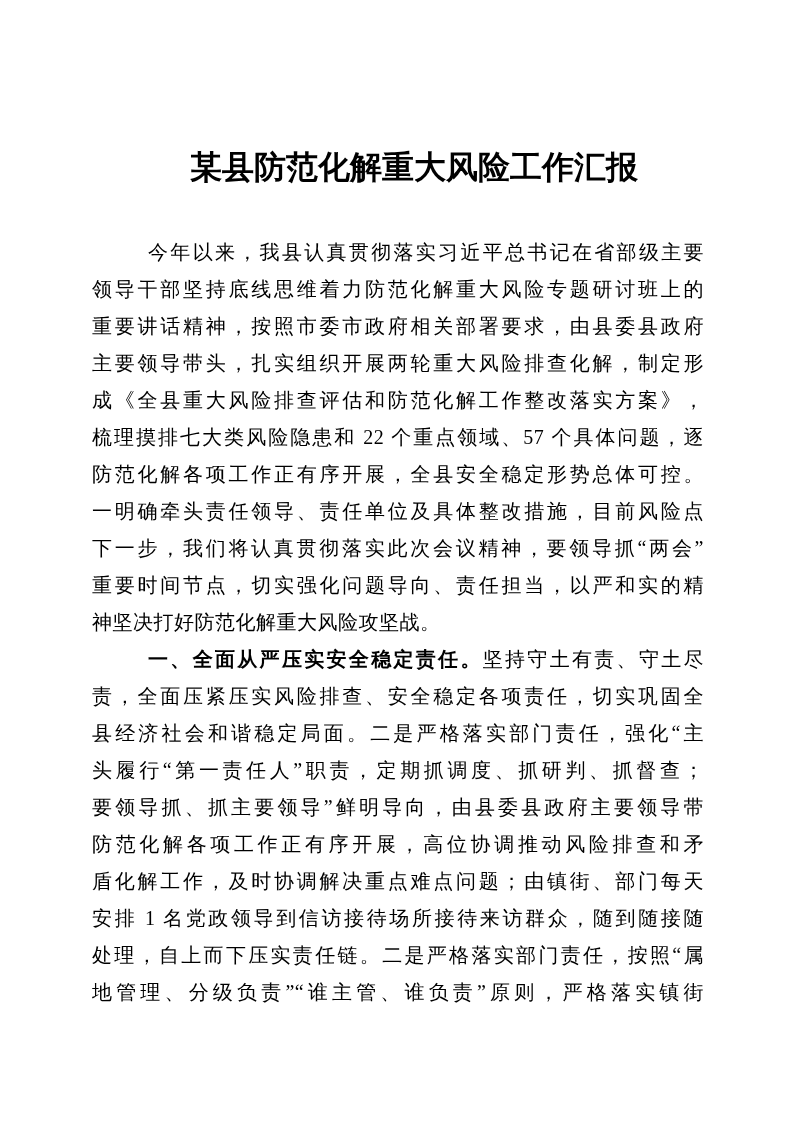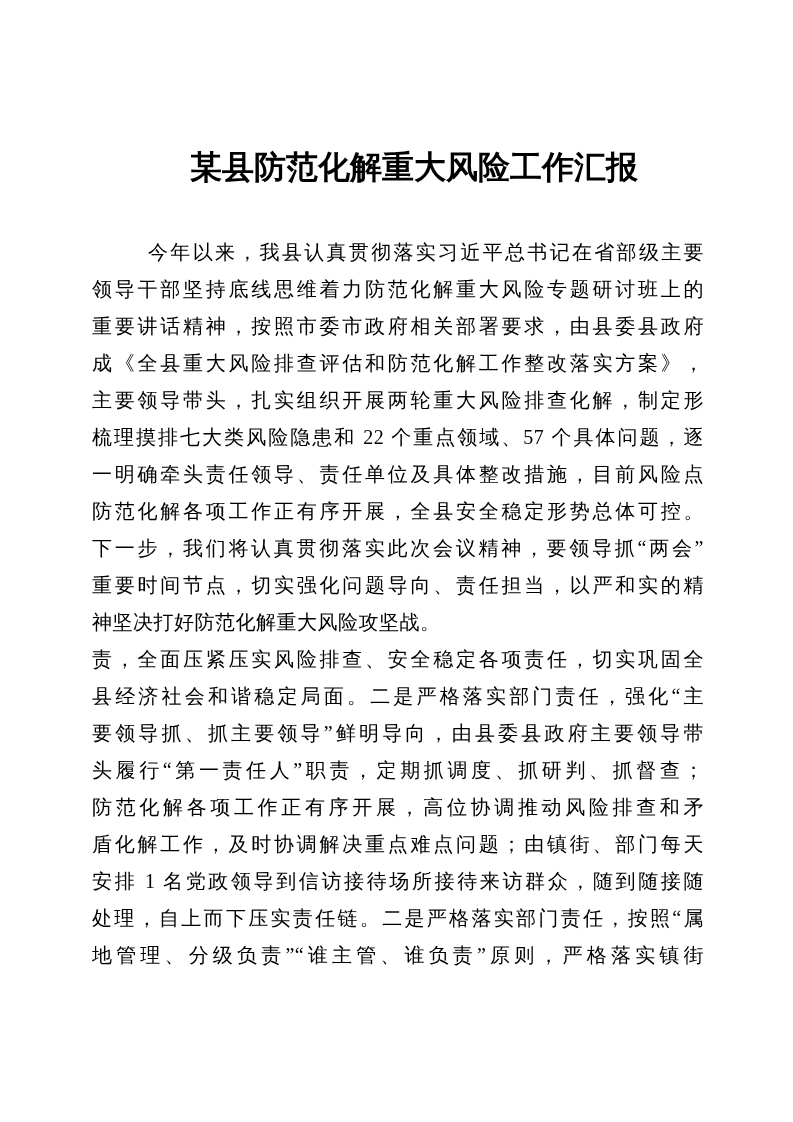--- a/index.html
+++ b/index.html
@@ -64,34 +64,35 @@
 </head>
 <body>
 
 <div class="page">
   <h1 class="doc-title">某县防范化解重大风险工作汇报</h1>
   <div class="doc-body">
       <div class="paragraph">
         <div class="line just indent"><span class="run">今年以来，我县认真贯彻落实习近平总书记在省部级主要</span></div>
         <div class="line just"><span class="run">领导干部坚持底线思维着力防范化解重大风险专题研讨班上的</span></div>
         <div class="line just"><span class="run">重要讲话精神，按照市委市政府相关部署要求，由县委县政府</span></div>
+        <div class="line just"><span class="run">主要领导带头，扎实组织开展两轮重大风险排查化解，制定形</span></div>
         <div class="line just"><span class="run">成《全县重大风险排查评估和防范化解工作整改落实方案》，</span></div>
-        <div class="line just"><span class="run">主要领导带头，扎实组织开展两轮重大风险排查化解，制定形</span></div>
         <div class="line just"><span class="run">梳理摸排七大类风险隐患和 22 个重点领域、57 个具体问题，逐</span></div>
+        <div class="line just"><span class="run">防范化解各项工作正有序开展，全县安全稳定形势总体可控。</span></div>
         <div class="line just"><span class="run">一明确牵头责任领导、责任单位及具体整改措施，目前风险点</span></div>
-        <div class="line just"><span class="run">防范化解各项工作正有序开展，全县安全稳定形势总体可控。</span></div>
         <div class="line just"><span class="run">下一步，我们将认真贯彻落实此次会议精神，要领导抓“两会”</span></div>
         <div class="line just"><span class="run">重要时间节点，切实强化问题导向、责任担当，以严和实的精</span></div>
         <div class="line"><span class="run">神坚决打好防范化解重大风险攻坚战。</span></div>
       </div>
       <div class="paragraph">
+        <div class="line just indent"><span class="run bold">一、全面从严压实安全稳定责任。</span><span class="run">坚持守土有责、守土尽</span></div>
         <div class="line just"><span class="run">责，全面压紧压实风险排查、安全稳定各项责任，切实巩固全</span></div>
         <div class="line just"><span class="run">县经济社会和谐稳定局面。二是严格落实部门责任，强化“主</span></div>
+        <div class="line just"><span class="run">头履行“第一责任人”职责，定期抓调度、抓研判、抓督查；</span></div>
         <div class="line just"><span class="run">要领导抓、抓主要领导”鲜明导向，由县委县政府主要领导带</span></div>
-        <div class="line just"><span class="run">头履行“第一责任人”职责，定期抓调度、抓研判、抓督查；</span></div>
         <div class="line just"><span class="run">防范化解各项工作正有序开展，高位协调推动风险排查和矛</span></div>
         <div class="line just"><span class="run">盾化解工作，及时协调解决重点难点问题；由镇街、部门每天</span></div>
         <div class="line just"><span class="run">安排 1 名党政领导到信访接待场所接待来访群众，随到随接随</span></div>
         <div class="line just"><span class="run">处理，自上而下压实责任链。二是严格落实部门责任，按照“属</span></div>
         <div class="line just"><span class="run">地管理、分级负责”“谁主管、谁负责”原则，严格落实镇街</span></div>
       </div>
     </div>
 </div>
 
 </body></html>

